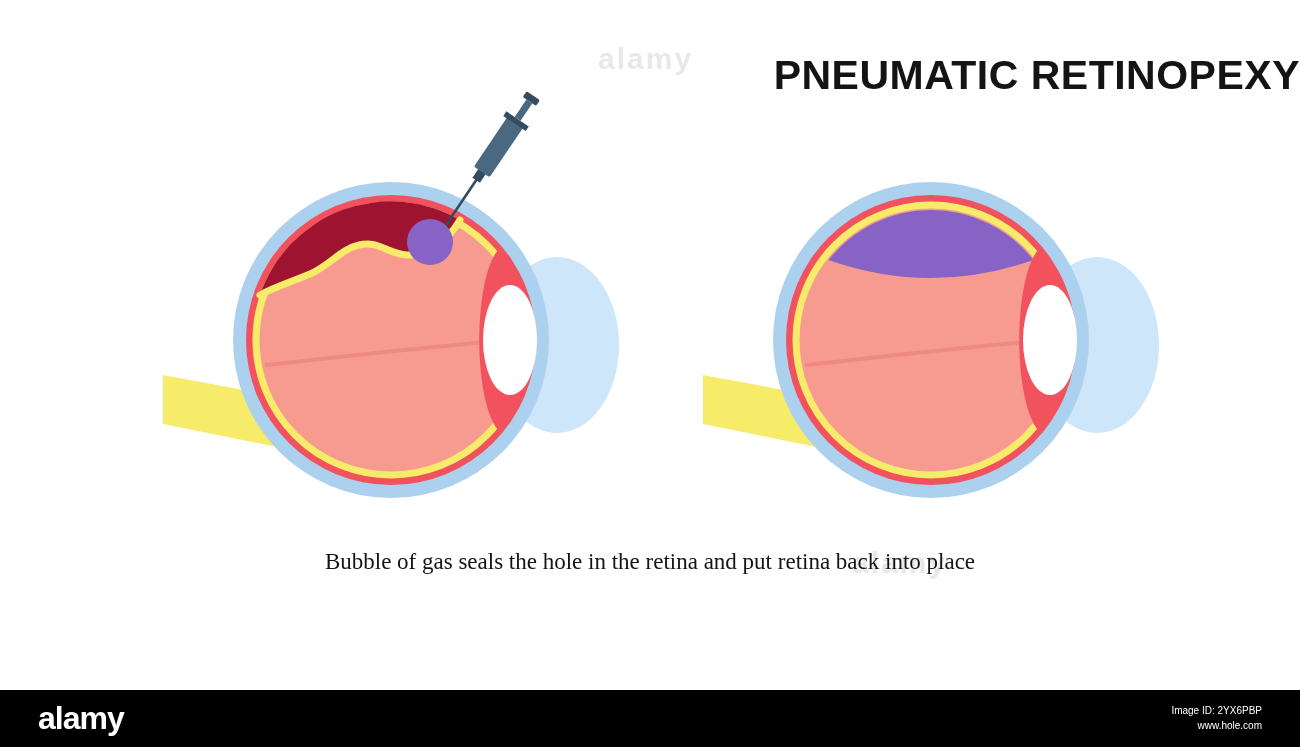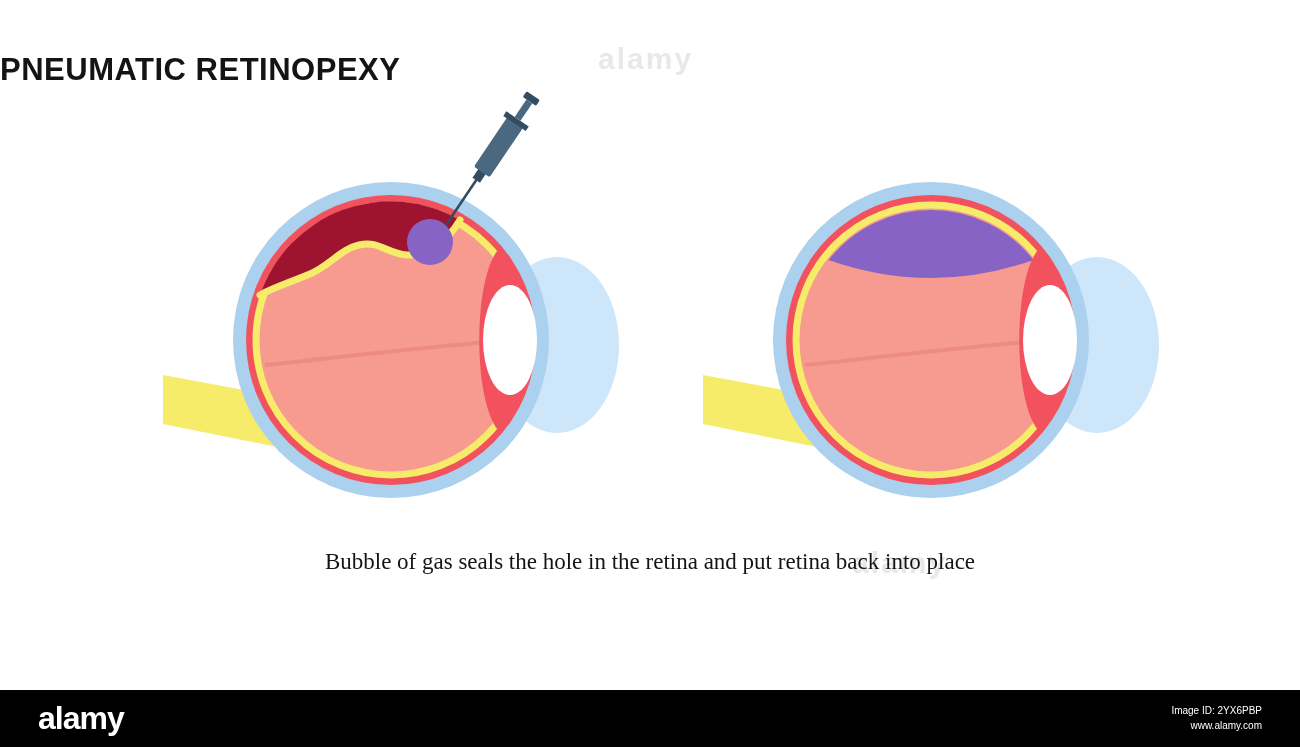--- a/index.html
+++ b/index.html
@@ -9,22 +9,22 @@
     height: 747px;
     background: #ffffff;
     overflow: hidden;
     font-family: "Liberation Sans", sans-serif;
   }
   .title {
     position: absolute;
     top: 52px;
     left: 0;
     width: 100%;
-    text-align: left;
-    font-size: 31px;
+    text-align: right;
+    font-size: 41px;
     font-weight: 700;
     letter-spacing: 0.5px;
     color: #141414;
   }
   .caption {
     position: absolute;
     top: 549px;
     left: 0;
     width: 100%;
     text-align: center;
@@ -150,17 +150,17 @@
 
     <ellipse cx="355" cy="270" rx="27" ry="55" fill="#ffffff"></ellipse>
   </svg>
 
   <div class="caption">Bubble of gas seals the hole in the retina and put retina back into place</div>
 
   <div class="footer">
     <div class="footer-logo">alamy</div>
     <div class="footer-meta">
       <div>Image ID: 2YX6PBP</div>
-      <div>www.alamy.com</div>
+      <div>www.hole.com</div>
     </div>
   </div>
 
 </div>
 
 </body></html>

